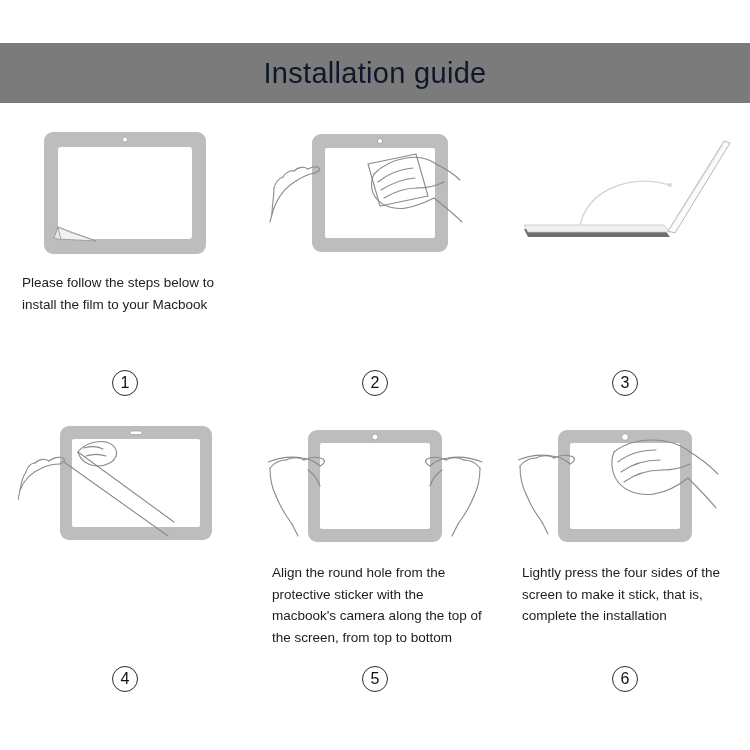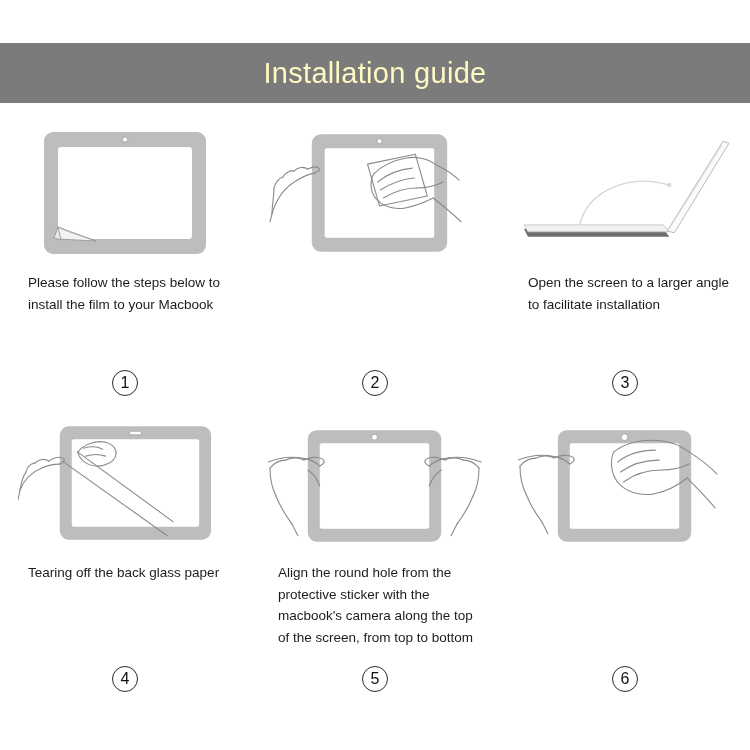--- a/index.html
+++ b/index.html
@@ -22,41 +22,41 @@
     left: 0;
     top: 43px;
     width: 750px;
     height: 60px;
     background: #7b7b7b;
     display: flex;
     align-items: center;
     justify-content: center;
   }
   .header-title {
-    color: #fef9c3;
+    color: #0f172a;
     font-size: 29px;
     font-weight: 400;
     letter-spacing: 0.3px;
     line-height: 1;
   }
 
   
   .steps-grid {
     position: absolute;
     left: 0;
     top: 118px;
     width: 750px;
     display: grid;
     grid-template-columns: 250px 250px 250px;
     grid-template-rows: 290px 290px;
   }
   .step-cell {
     position: relative;
     box-sizing: border-box;
-    padding: 0 18px;
+    padding: 0 12px;
     display: flex;
     flex-direction: column;
     align-items: flex-start;
   }
   .step-figure {
     width: 100%;
     height: 150px;
     display: flex;
     align-items: center;
     justify-content: center;
@@ -169,21 +169,20 @@
         <path d="M6 96 L146 96 L152 104 L10 104 Z" fill="#6e6e6e"></path>
         <path d="M6 92 L146 92 L152 99 L10 99 Z" fill="#f0f0f0" stroke="#c4c4c4" stroke-width="0.8"></path>
 
         <path d="M150 98 L206 8 L212 10 L157 100 Z" fill="#fbfbfb" stroke="#b8b8b8" stroke-width="1"></path>
         <path d="M152 96 L205 12" fill="none" stroke="#d8d8d8" stroke-width="0.8"></path>
 
         <path d="M62 92 C70 58 110 40 152 52" fill="none" stroke="#d6d6d6" stroke-width="1.4"></path>
         <circle cx="152" cy="52" r="2" fill="#d6d6d6"></circle>
       </svg>
     </div>
-    <div class="step-caption">Open the screen to a larger angle to facilitate installation</div>
     <div class="step-number-wrap">
       <div class="step-number">3</div>
     </div>
   </div>
 
   <div class="step-cell row2">
     <div class="step-figure">
       <svg width="215" height="130" viewBox="0 0 215 130">
         <rect x="42" y="8" width="152" height="114" rx="9" ry="9" fill="#bdbdbd"></rect>
         <rect x="54" y="21" width="128" height="88" rx="2" ry="2" fill="#ffffff"></rect>
@@ -202,21 +201,20 @@
 
           <path d="M60 34 C66 26 78 22 88 24"></path>
           <path d="M88 24 C96 26 100 32 98 38"></path>
           <path d="M98 38 C96 44 88 48 80 48"></path>
           <path d="M80 48 C70 48 62 42 60 34"></path>
           <path d="M66 30 C72 28 80 28 85 31"></path>
           <path d="M68 38 C74 36 82 36 88 38"></path>
         </g>
       </svg>
     </div>
-    <div class="step-caption">Tearing off the back glass paper</div>
     <div class="step-number-wrap">
       <div class="step-number">4</div>
     </div>
   </div>
 
   <div class="step-cell row2">
     <div class="step-figure">
       <svg width="215" height="130" viewBox="0 0 215 130">
         <rect x="40" y="12" width="134" height="112" rx="9" ry="9" fill="#bdbdbd"></rect>
         <rect x="52" y="25" width="110" height="86" rx="2" ry="2" fill="#ffffff"></rect>
@@ -271,18 +269,19 @@
           <path d="M103 54 C114 46 128 42 142 42"></path>
           <path d="M106 64 C117 56 130 52 144 52"></path>
           <path d="M96 34 C92 44 94 56 100 64"></path>
           <path d="M100 64 C108 74 122 78 136 76"></path>
           <path d="M136 76 C148 74 160 68 170 60"></path>
           <path d="M170 60 C180 70 190 80 198 90"></path>
           <path d="M144 52 C154 52 164 50 172 46"></path>
         </g>
       </svg>
     </div>
+    <div class="step-caption">Lightly press the four sides of the screen to make it stick, that is, complete the installation</div>
     <div class="step-number-wrap">
       <div class="step-number">6</div>
     </div>
   </div>
 
 </div>
 
 </body></html>

